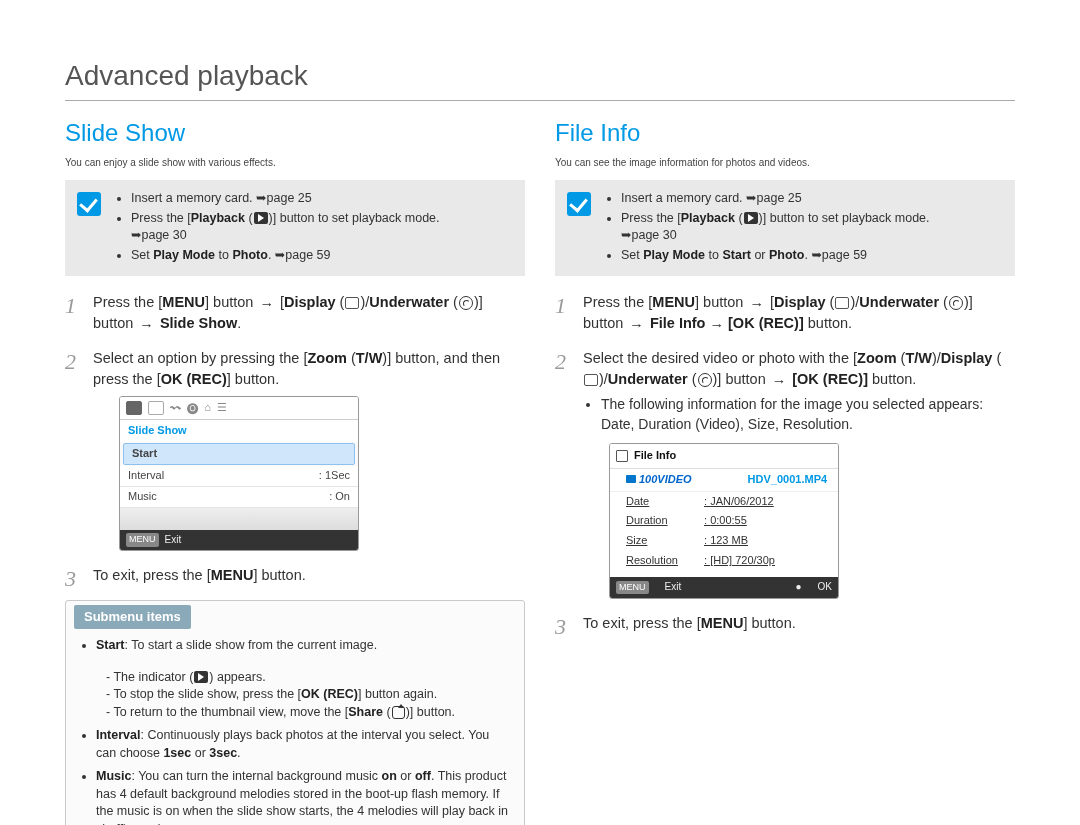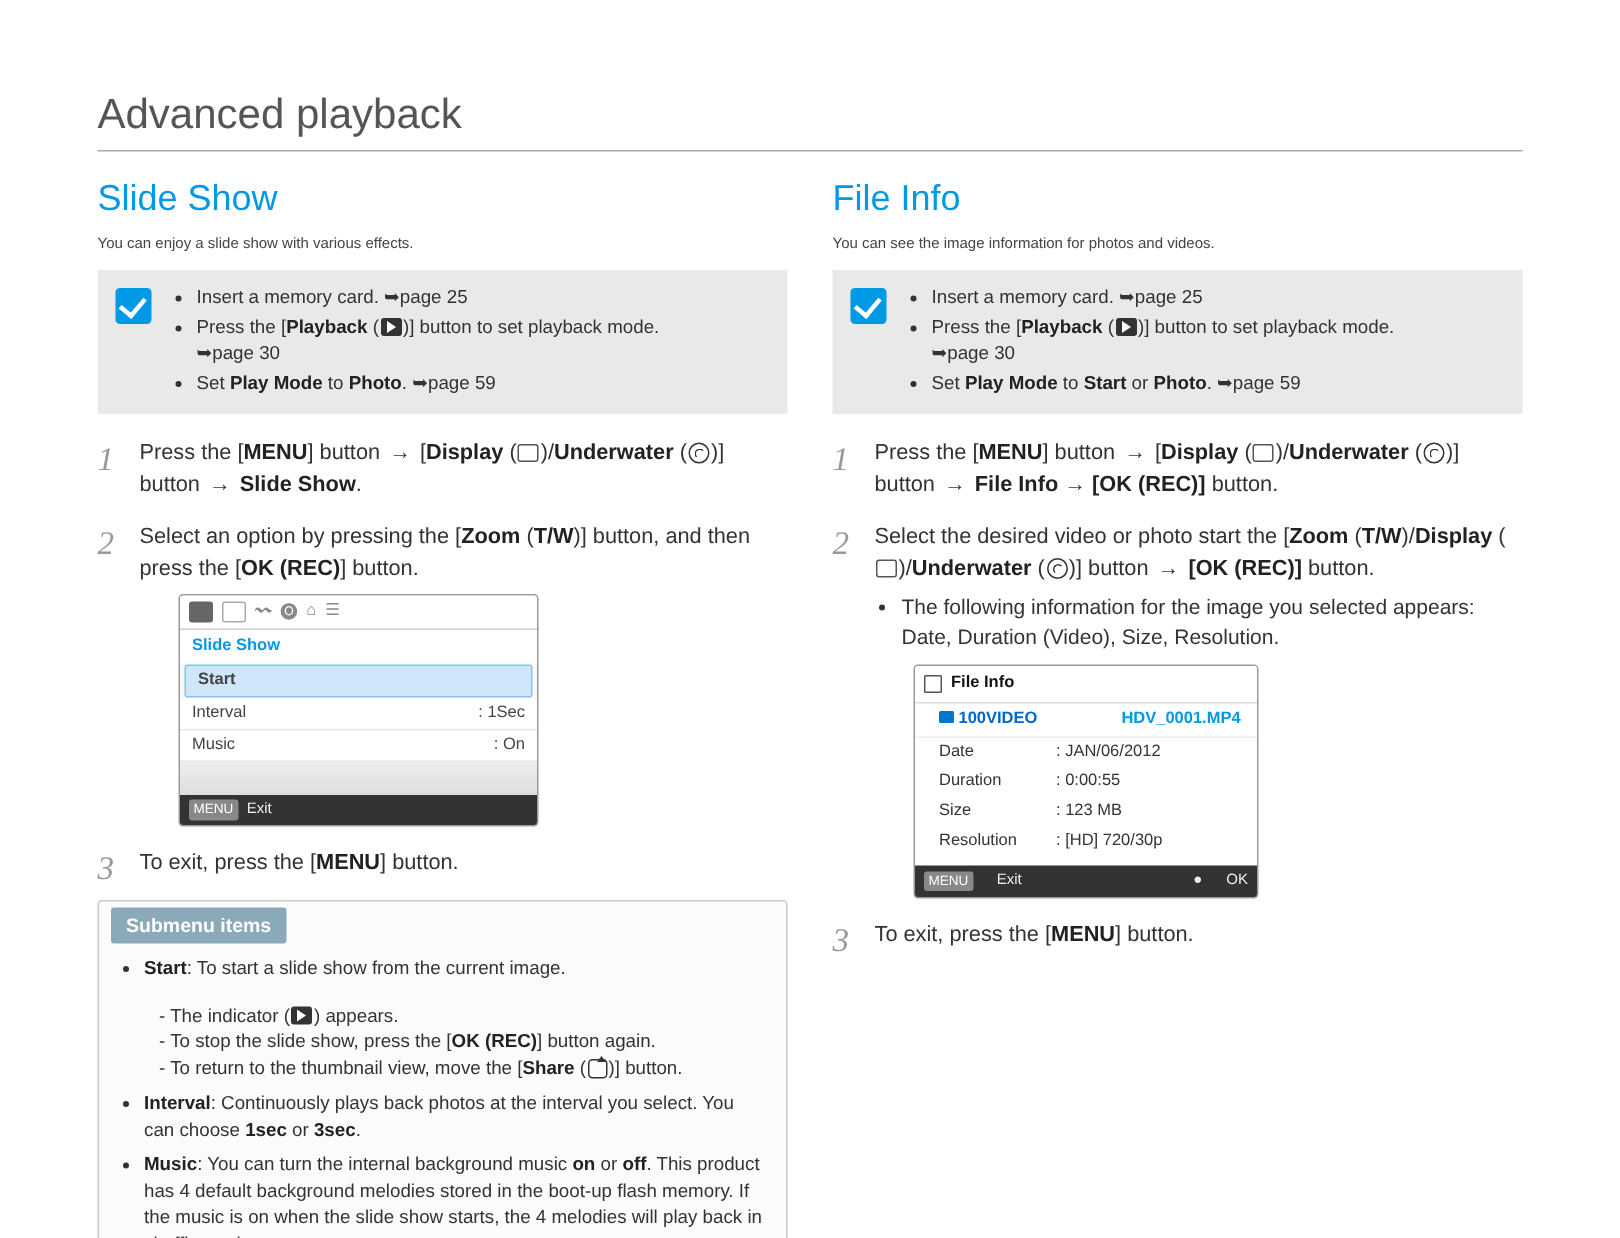--- a/index.html
+++ b/index.html
@@ -208,25 +208,25 @@
   }
   .osd-file .path {
     display: flex; gap: 10px;
     padding: 3px 6px 3px 16px;
     color: #0099e5;
     font-weight: bold;
     border-bottom: 1px solid #eee;
     align-items:center;
   }
   .osd-file .path .fname { color: #0099e5; padding-left: 46px; }
-  .osd-file .path .folder { color:#06c; }
+  .osd-file .path .folder { color:#06c;font-style:italic; }
   .osd-file .path .folder-icon {
     width:10px; height:8px; background:#0077cc; border-radius:1px; display:inline-block; margin-right:3px;
   }
-  .osd-file .kv { display: flex; padding: 2px 6px 2px 16px; color:#333; }
+  .osd-file .kv { display: flex; padding: 2px 6px 2px 16px; color:#333;text-decoration:underline; }
   .osd-file .kv .k { width: 78px; }
   .osd-file .kv .v::before { content: ": "; color:#333; }
   .osd-file .footer {
     background: #333; color:#eee; font-size:10px; padding:3px 6px;
     display:flex; gap:16px; align-items:center; margin-top:6px;
   }
   .osd-file .footer .kbd {
     background:#888; border-radius:2px; padding:0 3px; font-size:9px; color:#fff;
   }
   .osd-file .sep { flex:1; }
@@ -374,21 +374,21 @@
             <span>Set </span><strong>Play Mode</strong><span> to </span><strong>Start</strong><span> or </span><strong>Photo</strong><span>. </span><span class="ref-arrow">➥</span><span>page 59</span>
           </li>
         </ul>
       </div>
 
       <ol class="steps">
         <li><span class="num">1</span>
           <span>Press the [</span><strong>MENU</strong><span>] button </span><span class="arrow">→</span><span> [</span><strong>Display</strong><span> (</span><span class="icon-inline"></span><span>)/</span><strong>Underwater</strong><span> (</span><span class="icon-swirl"></span><span>)] button </span><span class="arrow">→</span> <strong>File Info</strong><span> → </span><strong>[OK (REC)]</strong><span> button.</span>
         </li>
         <li><span class="num">2</span>
-          <span>Select the desired video or photo start the [</span><strong>Zoom</strong><span> (</span><strong>T/W</strong><span>)/</span><strong>Display</strong><span> (</span><span class="icon-inline"></span><span>)/</span><strong>Underwater</strong><span> (</span><span class="icon-swirl"></span><span>)] button </span><span class="arrow">→</span><strong> [OK (REC)]</strong><span> button.</span>
+          <span>Select the desired video or photo with the [</span><strong>Zoom</strong><span> (</span><strong>T/W</strong><span>)/</span><strong>Display</strong><span> (</span><span class="icon-inline"></span><span>)/</span><strong>Underwater</strong><span> (</span><span class="icon-swirl"></span><span>)] button </span><span class="arrow">→</span><strong> [OK (REC)]</strong><span> button.</span>
           <ul class="sub-bullet">
             <li>The following information for the image you selected appears: Date, Duration (Video), Size, Resolution.</li>
           </ul>
 
           <div class="osd-file">
             <div class="hdr">
               <span class="fi-icon"></span>
               <span>File Info</span>
             </div>
             <div class="path">

